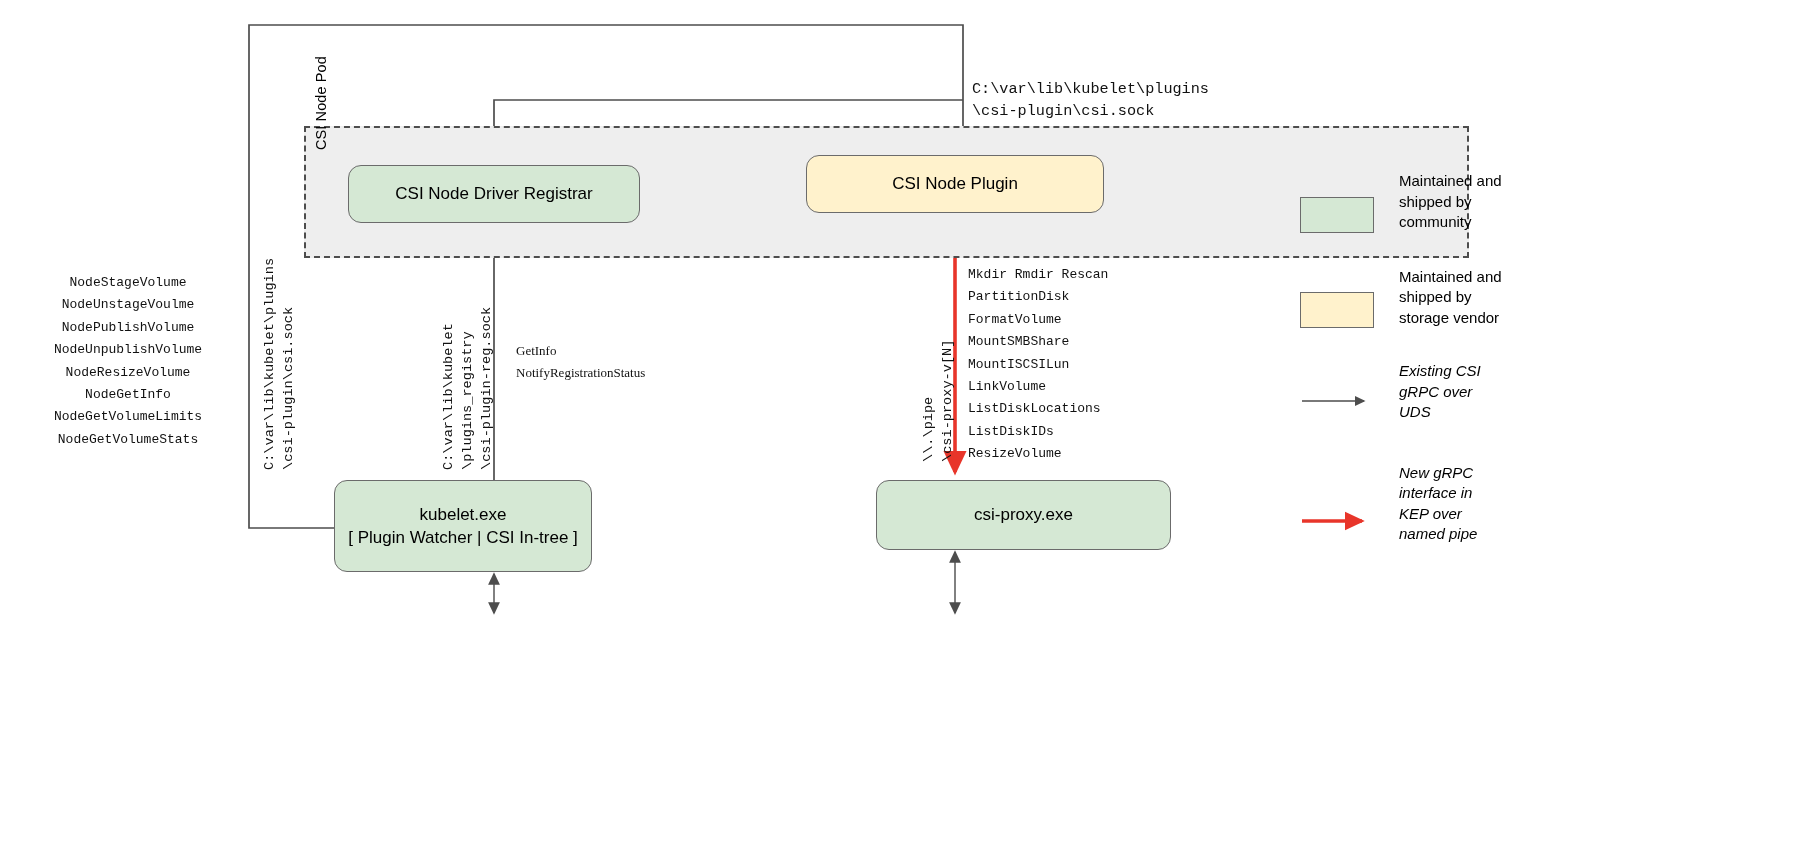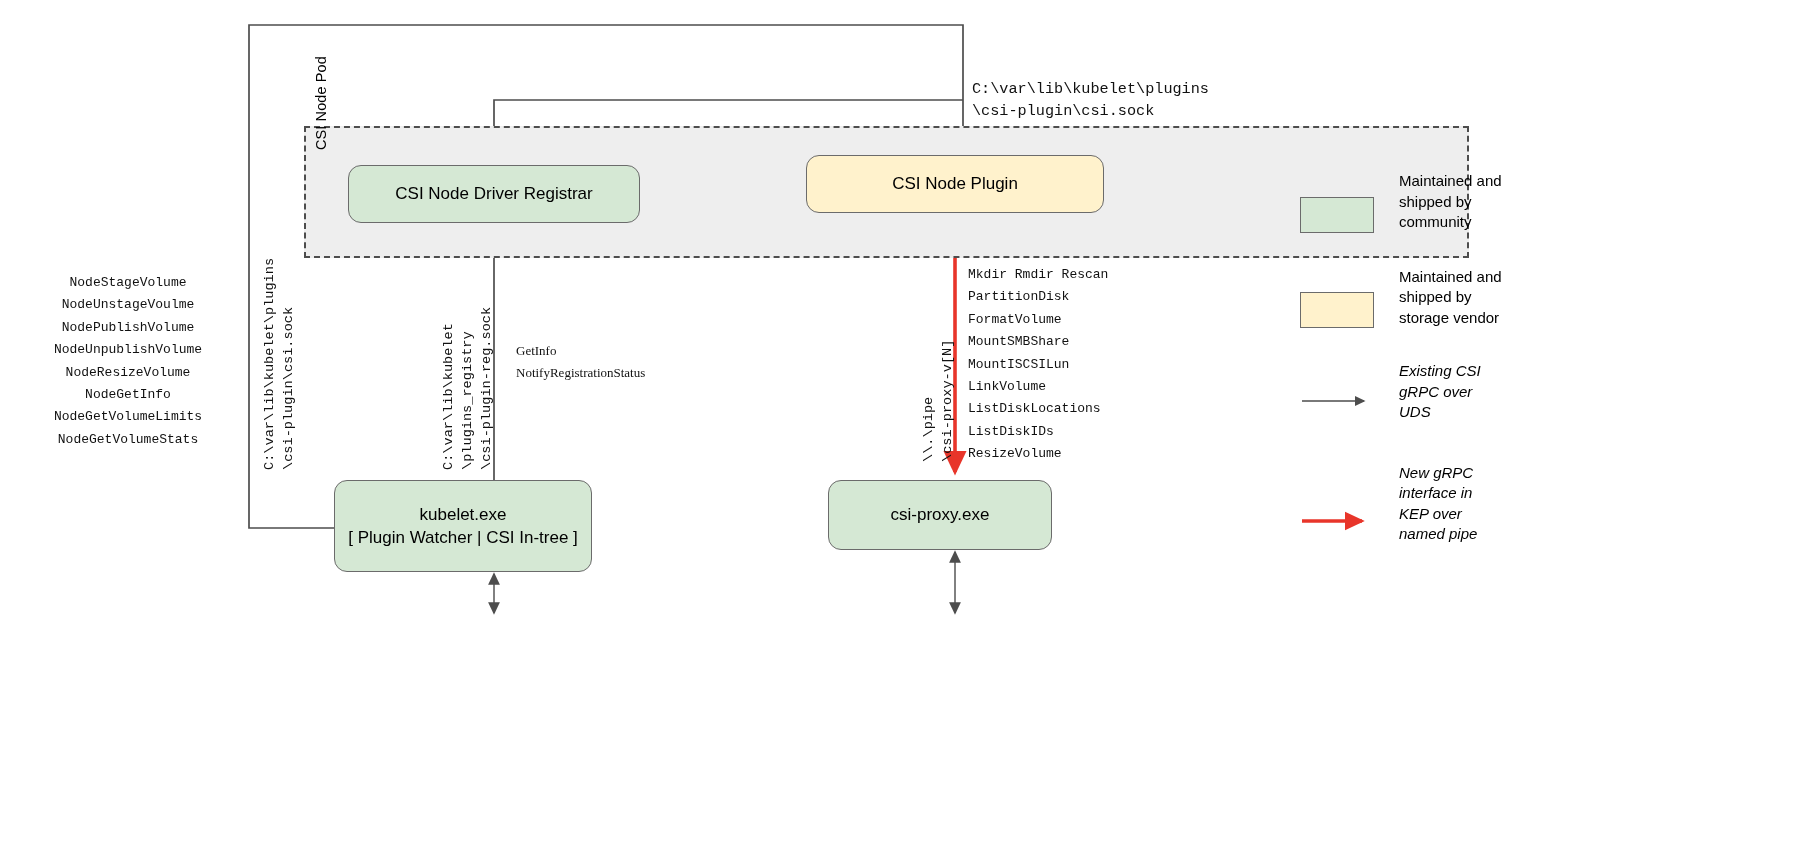--- a/index.html
+++ b/index.html
@@ -47,21 +47,21 @@
     text-align:center;
     line-height:1.38;
   }
   .green{background:#d5e8d4;}
   .yellow{background:#fff2cc;}
   .blue{background:#ccd9f0;border-color:#6b6b6b;border-radius:5px;}
 
   #registrar{left:348px;top:165px;width:292px;height:58px;}
   #nodeplugin{left:806px;top:155px;width:298px;height:58px;}
   #kubelet{left:334px;top:480px;width:258px;height:92px;}
-  #csiproxy{left:828px;top:480px;width:224px;height:70px;}
+  #csiproxy{left:876px;top:480px;width:295px;height:70px;}
   #hostos{left:310px;top:617px;width:860px;height:46px;font-size:17px;}
 
   
   .mono{
     font-family:"Liberation Mono", monospace;
     font-size:13px;
     color:#111;
     line-height:22.4px;
     white-space:pre;
     position:absolute;

